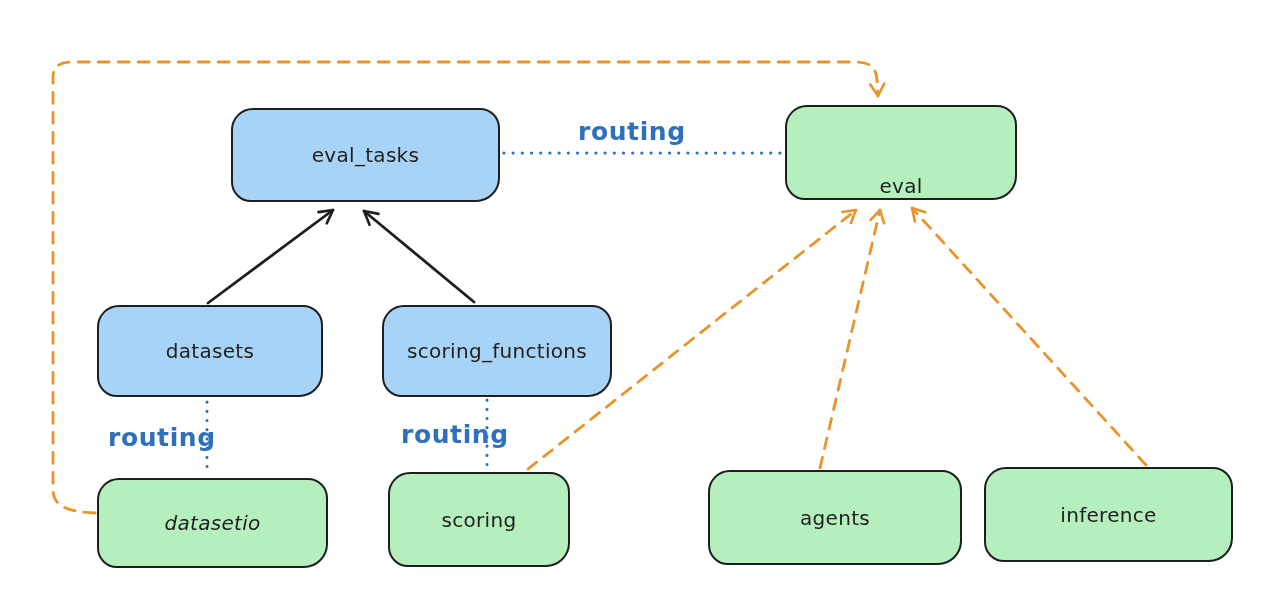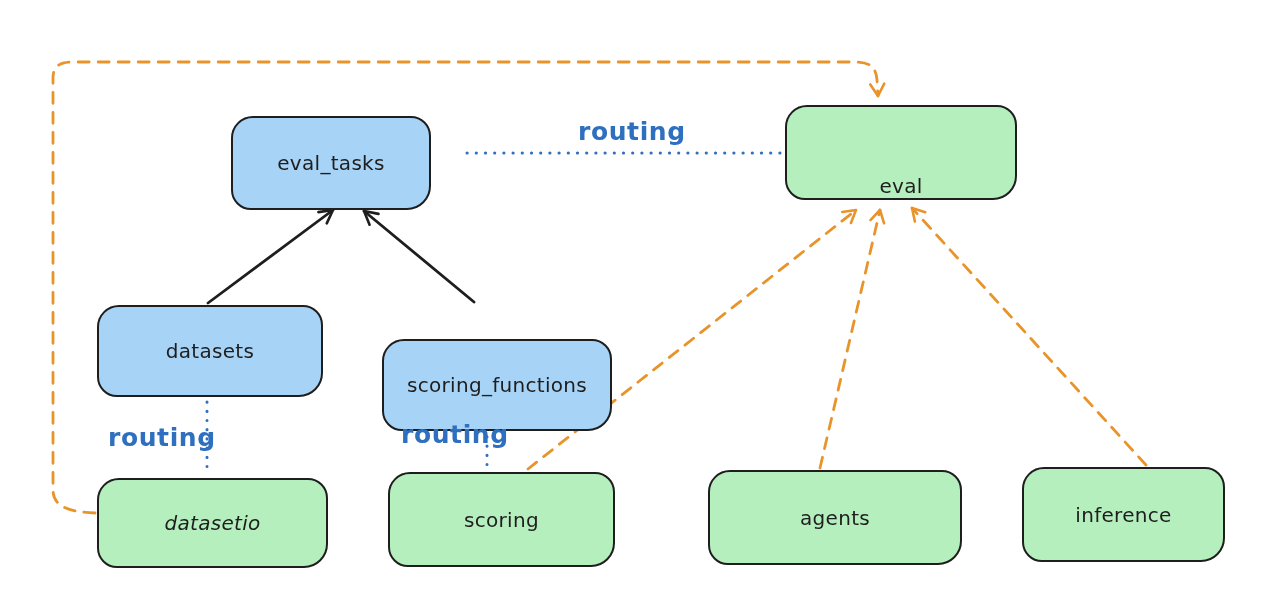--- a/index.html
+++ b/index.html
@@ -53,42 +53,42 @@
     <path d="M 467 153 L 782 153" fill="none" stroke="#2f6fbf" stroke-width="3" stroke-linecap="round" stroke-dasharray="0.2 9"></path>
     <path d="M 207 402 L 207 474" fill="none" stroke="#2f6fbf" stroke-width="3" stroke-linecap="round" stroke-dasharray="0.2 9"></path>
     <path d="M 487 400 L 487 468" fill="none" stroke="#2f6fbf" stroke-width="3" stroke-linecap="round" stroke-dasharray="0.2 9"></path>
 
     <path d="M 95 513 C 72 512 53 508 53 490 L 53 78 C 53 65 61 62 73 62 L 855 62 C 870 62 876 67 877 80 L 878 96" fill="none" stroke="#e8942a" stroke-width="2.8" stroke-linecap="round" stroke-dasharray="11 9" marker-end="url(#mOrange)"></path>
     <path d="M 528 469 L 856 210" fill="none" stroke="#e8942a" stroke-width="2.8" stroke-linecap="round" stroke-dasharray="11 9" marker-end="url(#mOrange)"></path>
     <path d="M 820 468 L 880 210" fill="none" stroke="#e8942a" stroke-width="2.8" stroke-linecap="round" stroke-dasharray="11 9" marker-end="url(#mOrange)"></path>
     <path d="M 1146 465 L 912 208" fill="none" stroke="#e8942a" stroke-width="2.8" stroke-linecap="round" stroke-dasharray="11 9" marker-end="url(#mOrange)"></path>
   </svg>
 
-  <div class="node blue" style="left:231px;top:108px;width:200px;height:94px;margin-top:8px;">
+  <div class="node blue" style="left:231px;top:108px;width:269px;height:94px;">
     <span>eval_tasks</span>
   </div>
   <div class="node green" style="left:785px;top:105px;width:232px;height:95px;align-items:flex-end;">
     <span>eval</span>
   </div>
   <div class="node blue" style="left:97px;top:305px;width:226px;height:92px;">
     <span>datasets</span>
   </div>
-  <div class="node blue" style="left:382px;top:305px;width:230px;height:92px;margin-top:34px;">
+  <div class="node blue" style="left:382px;top:305px;width:230px;height:92px;">
     <span>scoring_functions</span>
   </div>
   <div class="node green" style="left:97px;top:478px;width:231px;height:90px;font-style:italic;">
     <span>datasetio</span>
   </div>
-  <div class="node green" style="left:388px;top:472px;width:227px;height:95px;">
+  <div class="node green" style="left:388px;top:472px;width:182px;height:95px;">
     <span>scoring</span>
   </div>
   <div class="node green" style="left:708px;top:470px;width:254px;height:95px;">
     <span>agents</span>
   </div>
-  <div class="node green" style="left:1022px;top:467px;width:203px;height:95px;">
+  <div class="node green" style="left:984px;top:467px;width:249px;height:95px;">
     <span>inference</span>
   </div>
 
   <div class="edge-label" style="left:578px;top:117px;">routing</div>
   <div class="edge-label" style="left:108px;top:423px;">routing</div>
   <div class="edge-label" style="left:401px;top:420px;">routing</div>
 
 </div>
 
 </body></html>

